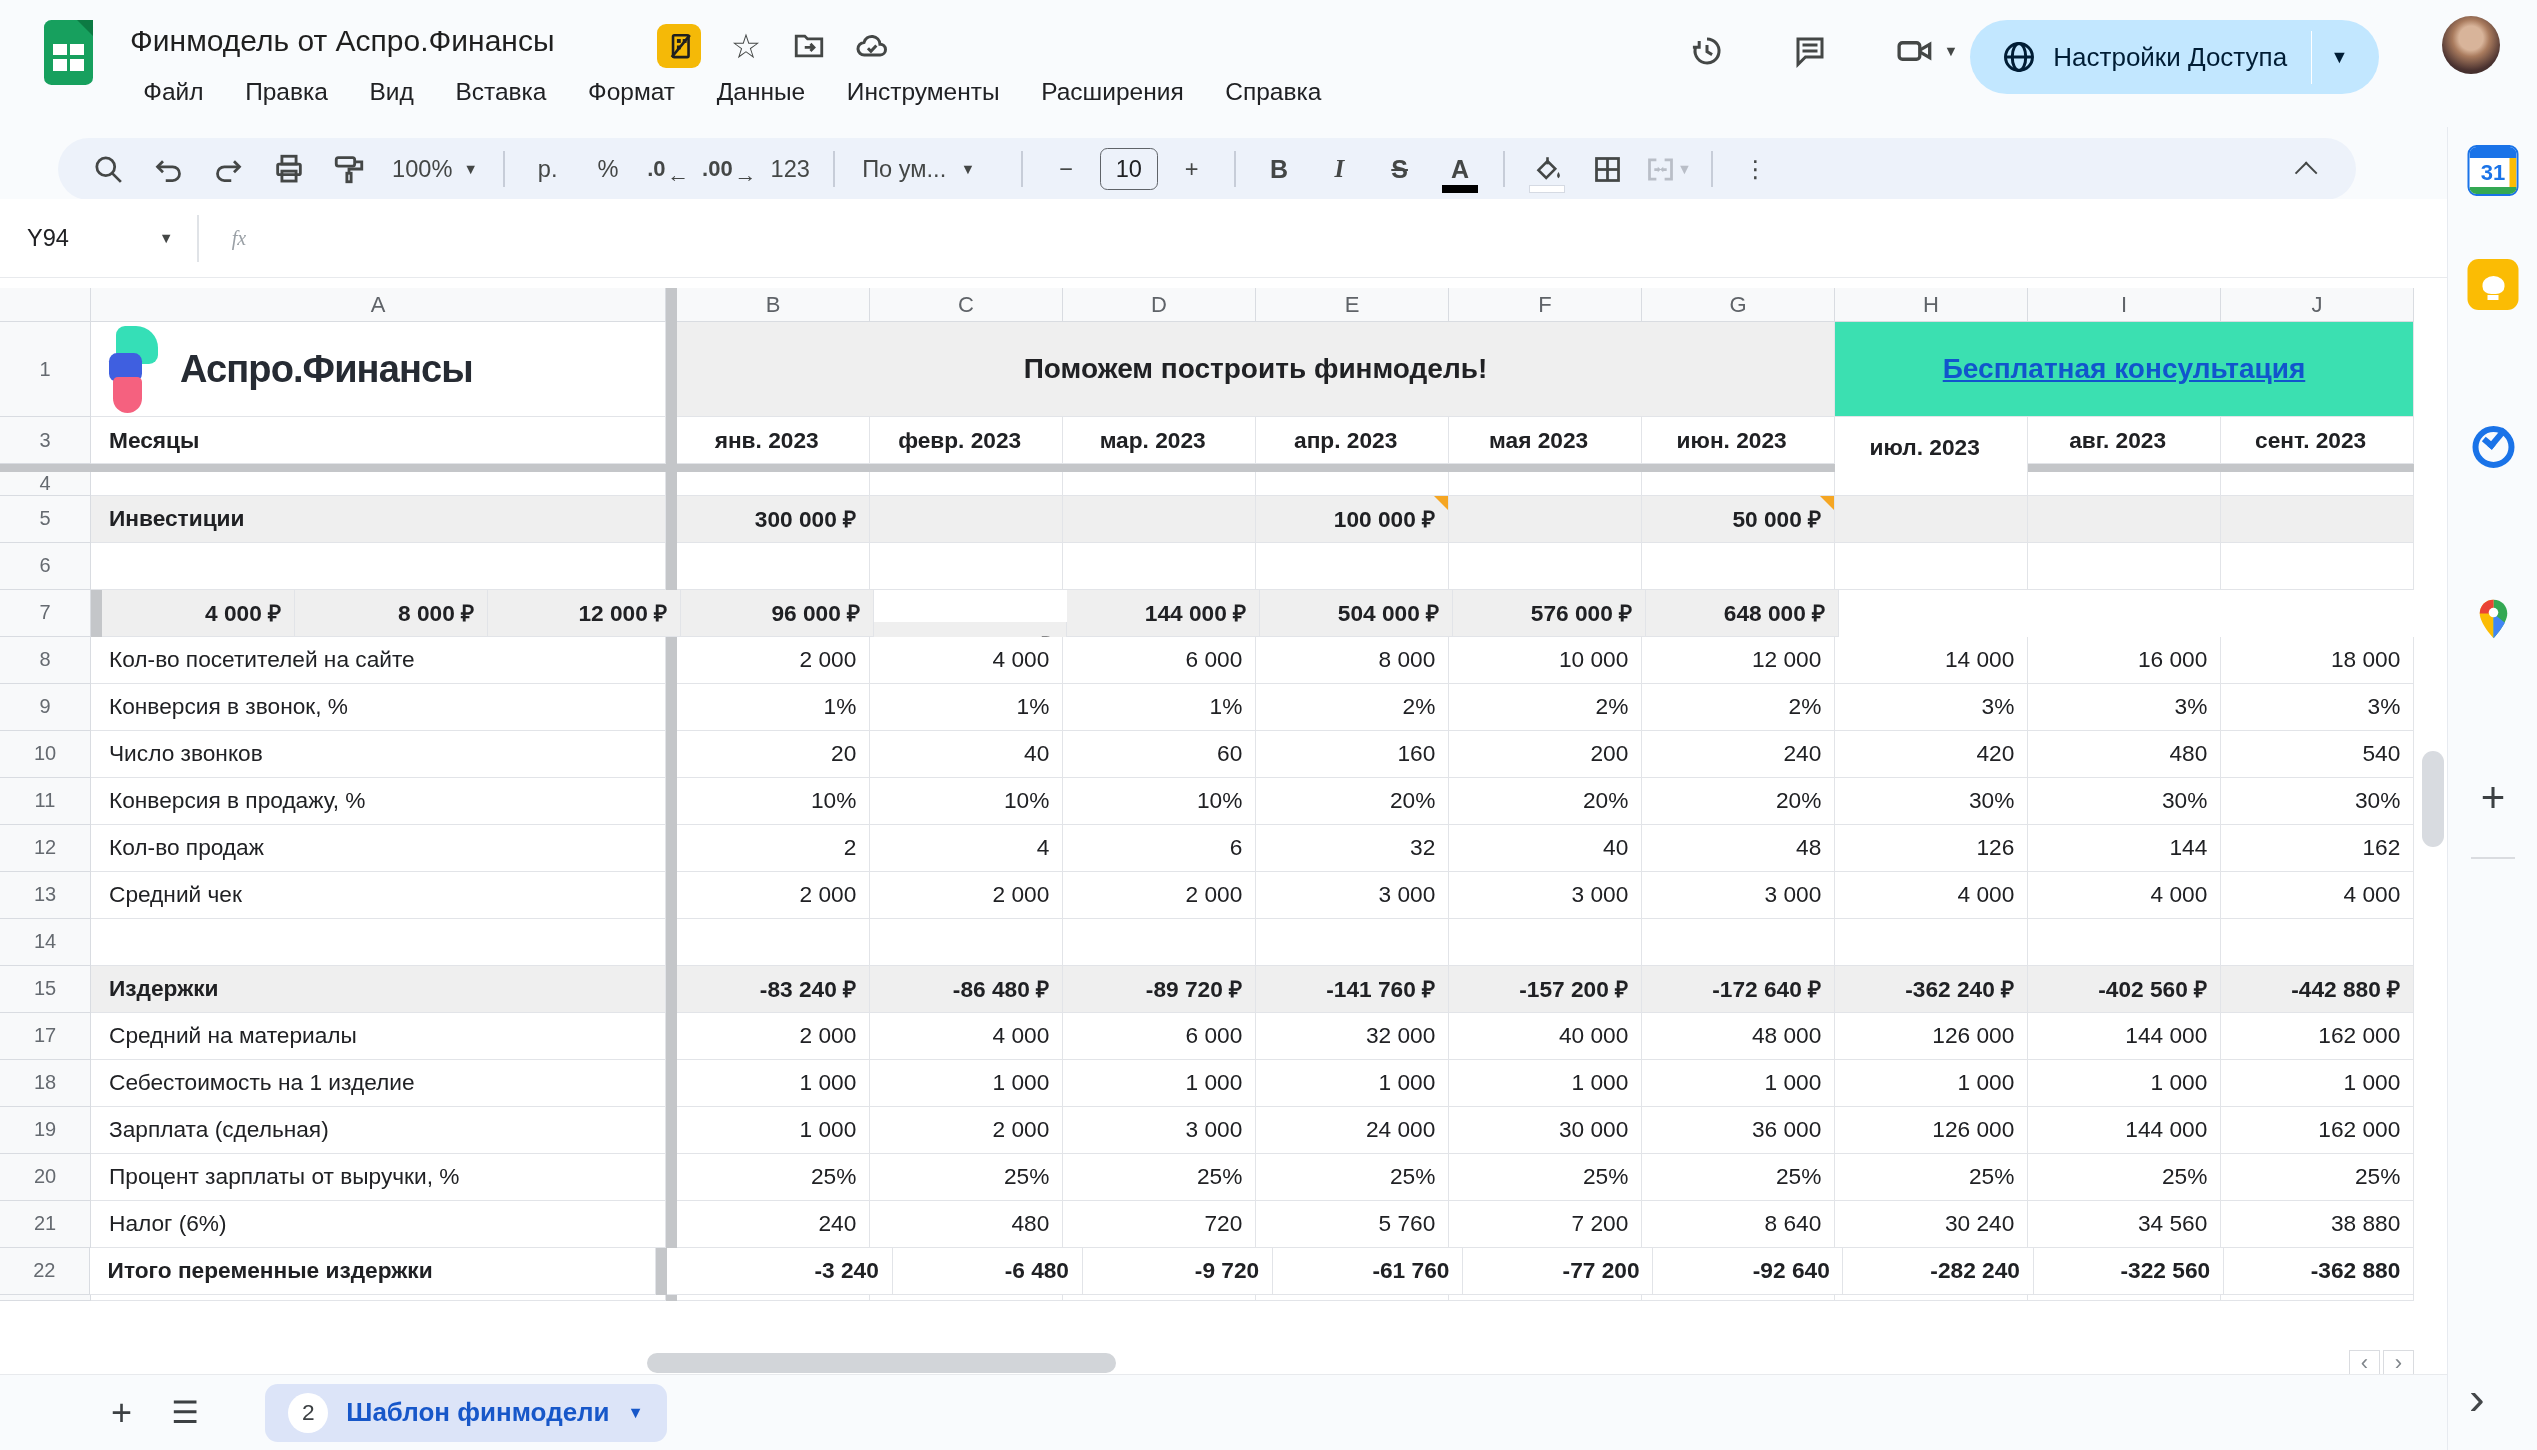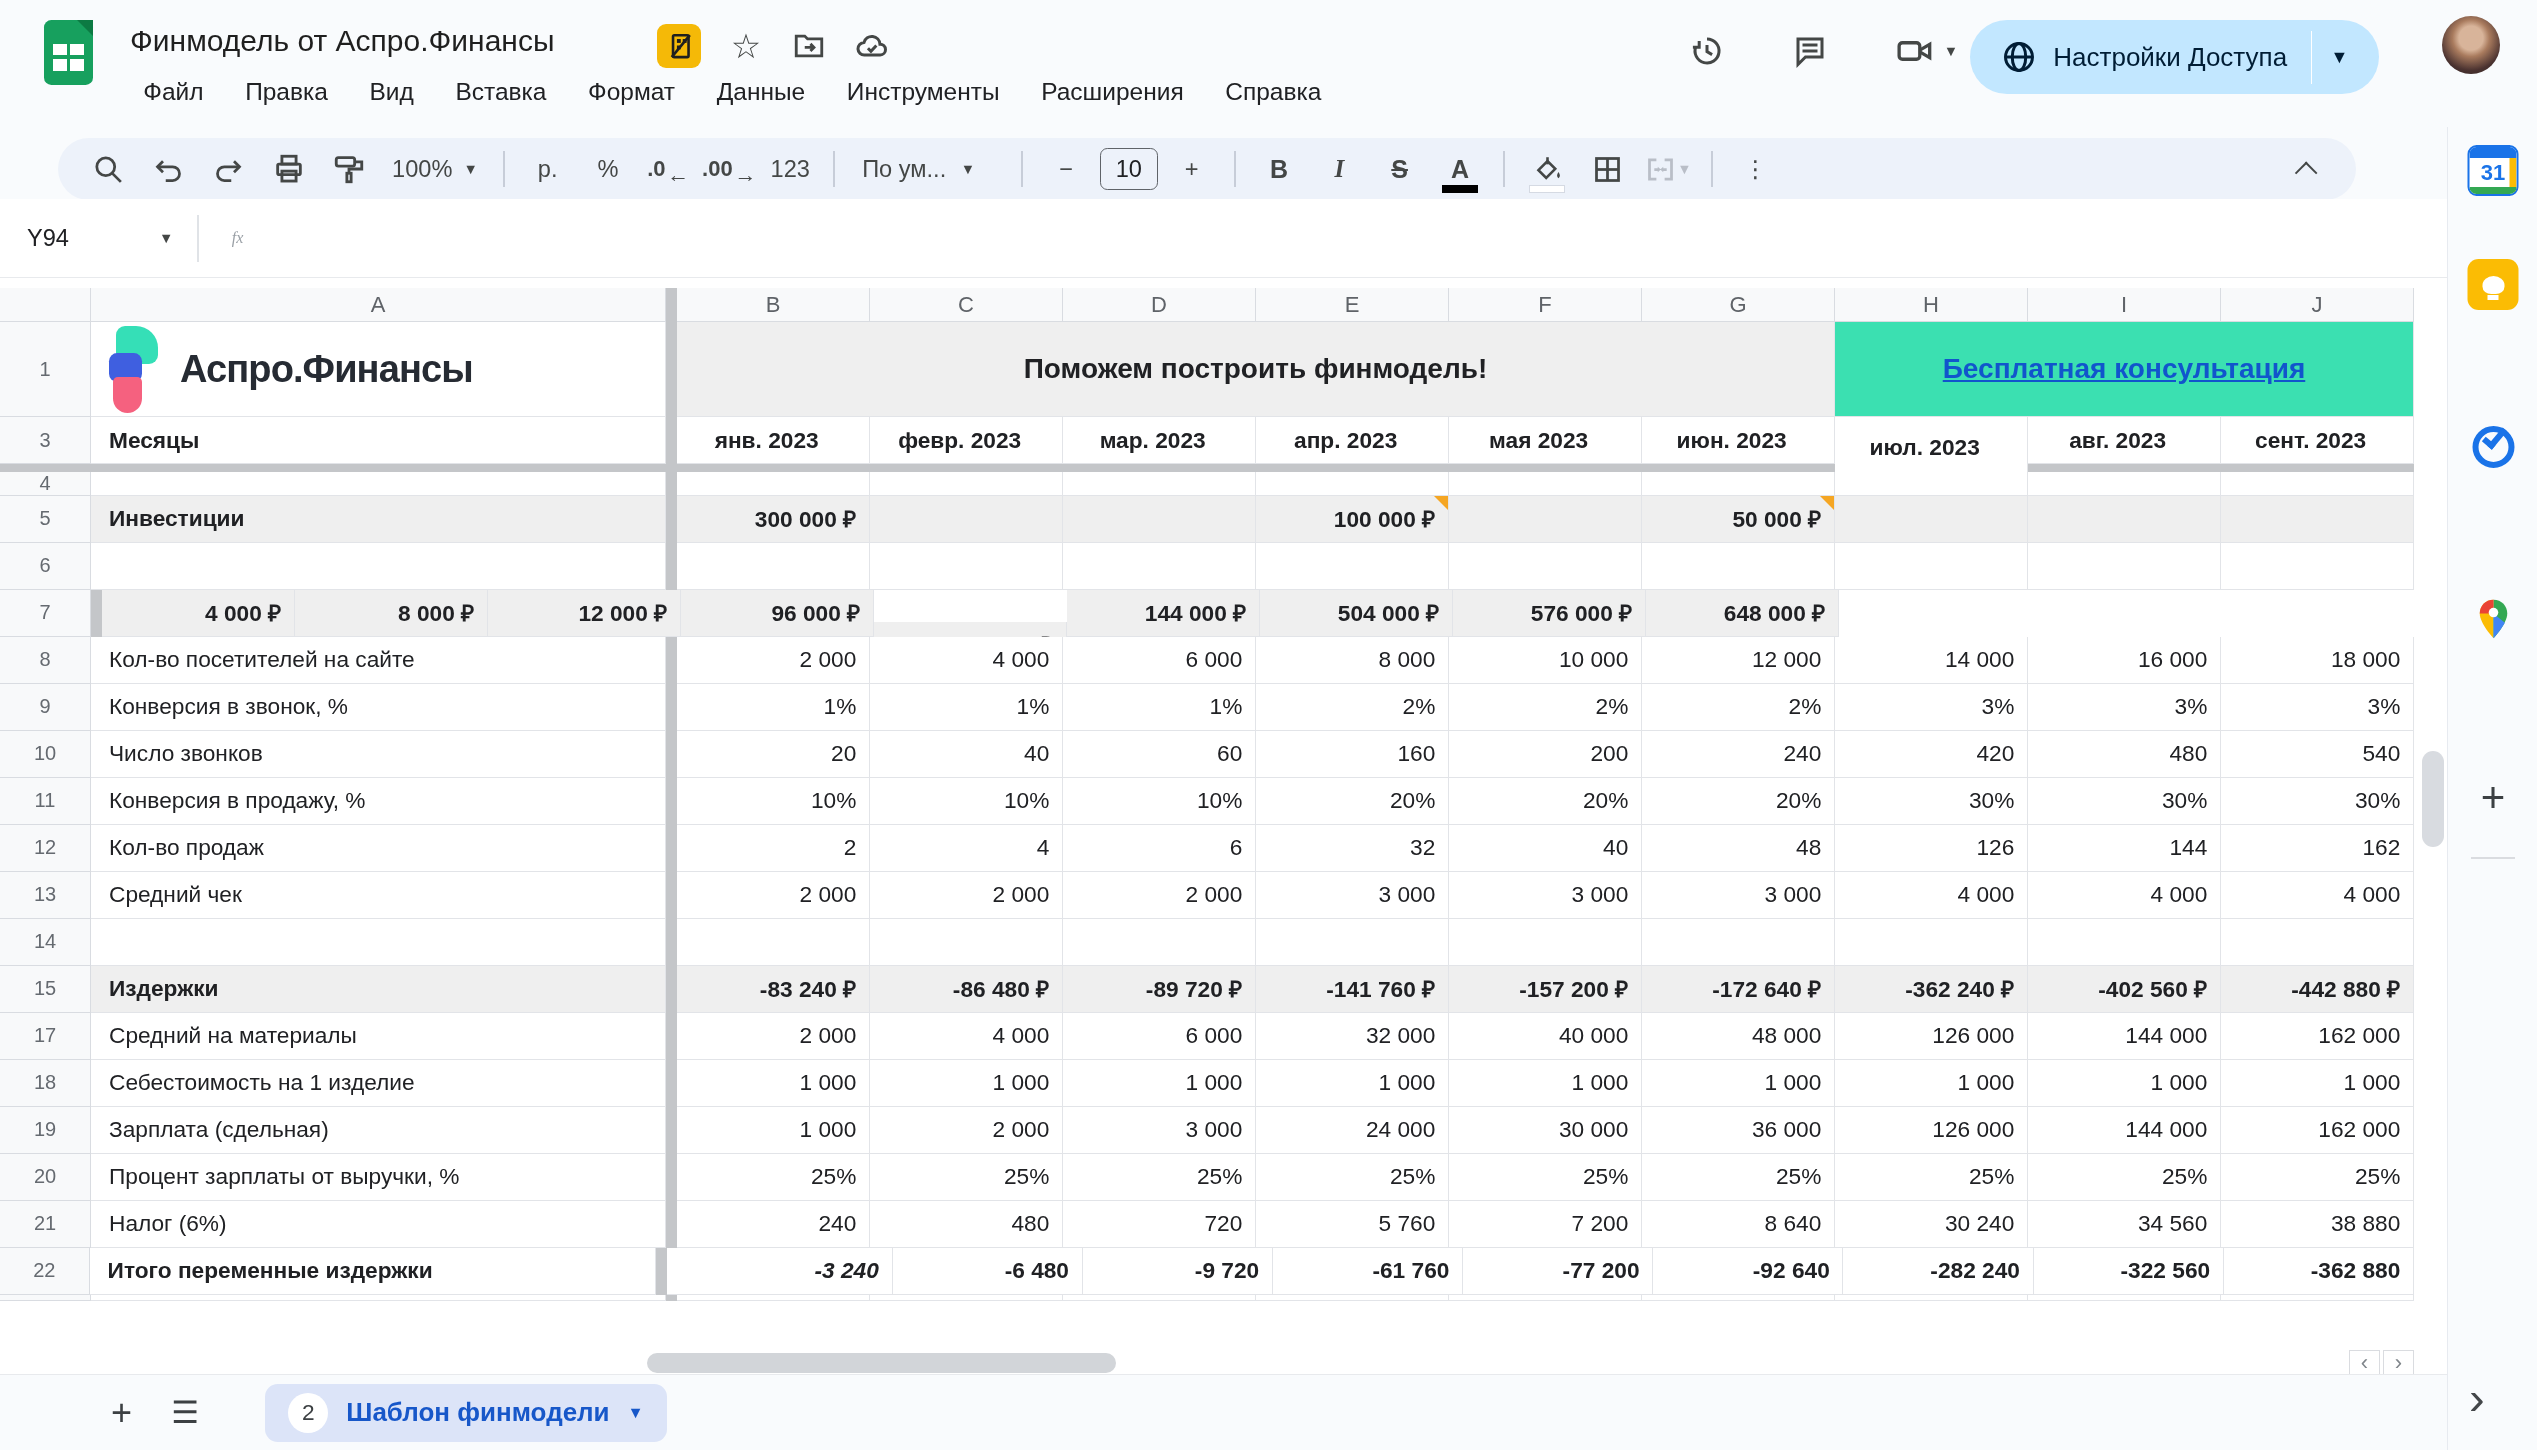--- a/index.html
+++ b/index.html
@@ -54,21 +54,21 @@
   .dec{font-size:22px;font-weight:600;color:var(--icon);position:relative}
   .muted{color:#B9BEC7}
   .collapse{margin-left:auto}
   .chev-up{width:16.3px;height:16.3px;border-left:2.7px solid var(--icon);border-top:2.7px solid var(--icon);transform:rotate(45deg);margin-top:7.3px}
 
   
   .fbar{position:absolute;left:0;top:199px;width:2447px;height:79px;background:#fff;border-bottom:1.8px solid #E8EAED;display:flex;align-items:center}
   .namebox{width:159px;padding-left:27px;font-size:23.6px;color:#202124}
   .fbar .caret-s{margin-right:23.6px}
   .fbar .vsep{width:1.8px;height:47px;background:#E0E3E7}
-  .fx{font-size:16px;font-style:italic;font-family:"Liberation Serif",serif;color:#9AA0A6;margin-left:33px}
+  .fx{font-size:20px;font-style:italic;font-family:"Liberation Serif",serif;color:#9AA0A6;margin-left:33px}
 
   
   .sheetwrap{position:absolute;left:0;top:278px;width:2447px;height:1096px;background:#fff}
   .grid{position:absolute;left:0;top:10px;width:2422px}
   .grow{display:flex;width:2414px}
   .c{border-right:1.8px solid var(--grid-border);border-bottom:1.8px solid var(--grid-border);display:flex;align-items:center;overflow:hidden;background:#fff}
   .c.num{width:91px;justify-content:center;background:var(--hdr-bg);color:#656A70;font-size:20px;border-right:1.8px solid #D9DCE1;border-bottom:1.8px solid #D9DCE1}
   .c.hdr{background:var(--hdr-bg);color:var(--hdr-text);font-size:22px;justify-content:center;border-right:1.8px solid #D9DCE1;border-bottom:1.8px solid #D9DCE1}
   .c.lab{width:575px;padding-left:18px;font-size:22.7px}
   .c.val{width:193px;justify-content:flex-end;padding-right:12.7px;font-size:22.7px;position:relative}
@@ -609,21 +609,21 @@
           <div class="c val" style="width: 193px; height: 47px;">7 200</div>
           <div class="c val" style="width: 193px; height: 47px;">8 640</div>
           <div class="c val" style="width: 193px; height: 47px;">30 240</div>
           <div class="c val" style="width: 193px; height: 47px;">34 560</div>
           <div class="c val" style="width: 193px; height: 47px;">38 880</div>
         </div>
         <div class="grow" style="height: 47px;">
           <div class="c num" style="width: 91px; height: 47px;">22</div>
           <div class="c lab bold" style="width: 575px; height: 47px;">Итого переменные издержки</div>
           <div class="vdiv" style="width: 11px; height: 47px;"></div>
-          <div class="c val bold" style="width: 229px; height: 47px; font-style: italic;">-3 240</div>
+          <div class="c val bold" style="width: 229px; height: 47px;">-3 240</div>
           <div class="c val bold" style="width: 193px; height: 47px;">-6 480</div>
           <div class="c val bold" style="width: 193px; height: 47px;">-9 720</div>
           <div class="c val bold" style="width: 193px; height: 47px;">-61 760</div>
           <div class="c val bold" style="width: 193px; height: 47px;">-77 200</div>
           <div class="c val bold" style="width: 193px; height: 47px;">-92 640</div>
           <div class="c val bold" style="width: 193px; height: 47px;">-282 240</div>
           <div class="c val bold" style="width: 193px; height: 47px;">-322 560</div>
           <div class="c val bold" style="width: 193px; height: 47px;">-362 880</div>
         </div>
         <div class="grow" style="height: 6.3px;">

